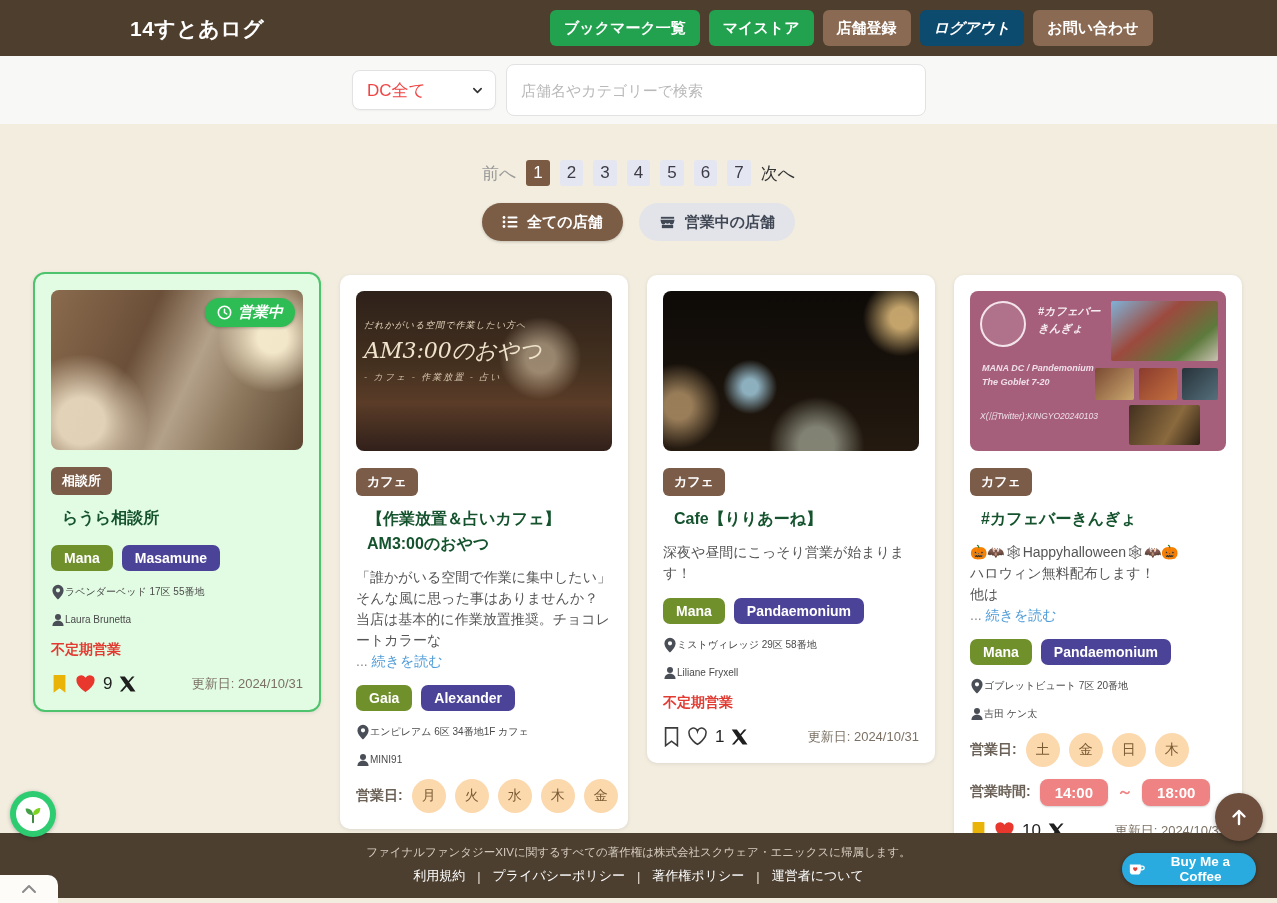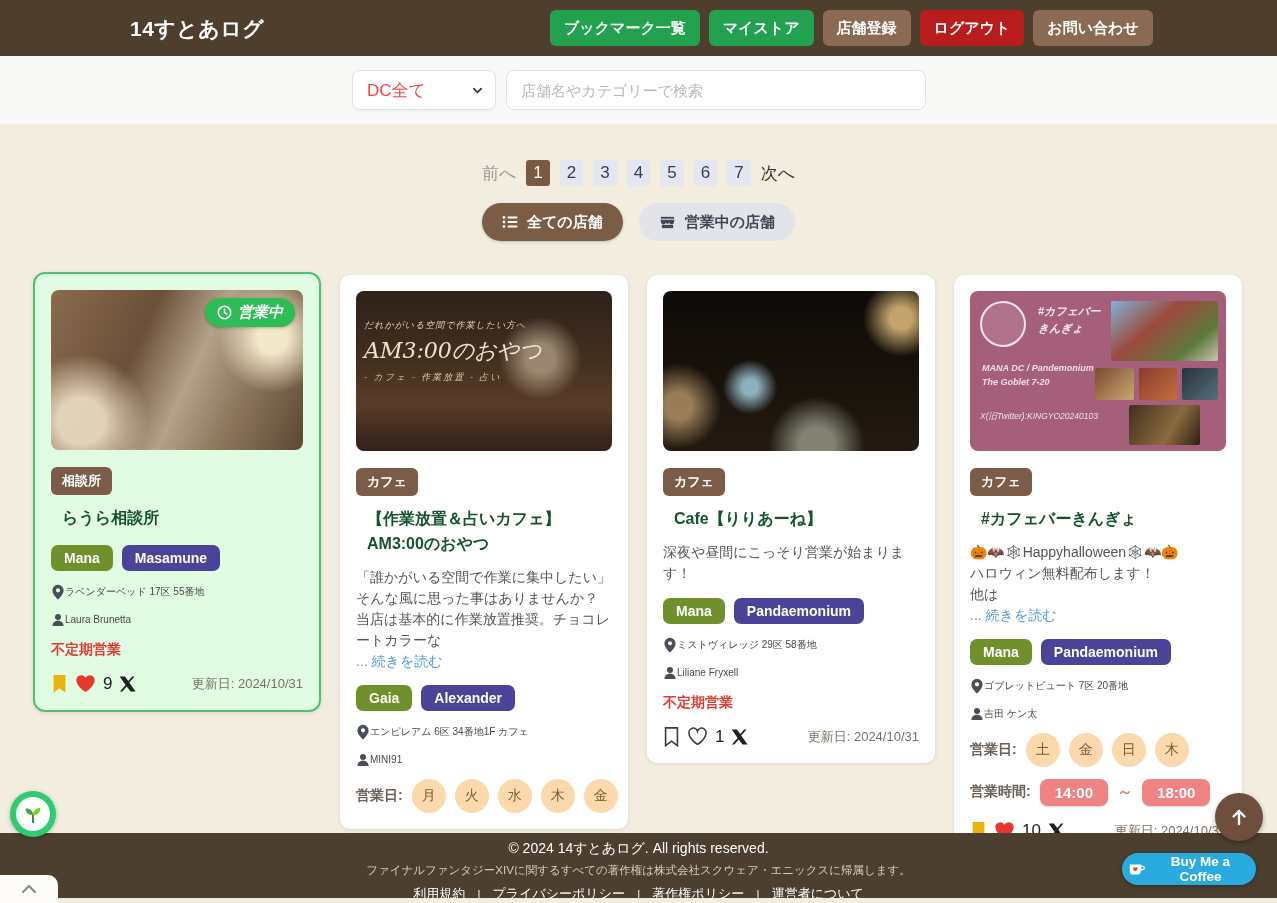--- a/index.html
+++ b/index.html
@@ -9,27 +9,27 @@
     -webkit-font-smoothing:antialiased;
   }
   
   .header{height:56px;background:#4e3e2e;position:relative;z-index:10;}
   .site-title{position:absolute;left:130px;top:15px;color:#fff;font-size:21px;font-weight:bold;letter-spacing:.5px;}
   .nav{position:absolute;left:527px;top:10px;display:flex;gap:9px;padding-left:23px;}
   .nav-btn{height:36px;padding:0 14px;border-radius:6px;color:#fff;font-weight:bold;font-size:15px;
     display:flex;align-items:center;border:none;cursor:pointer;white-space:nowrap;}
   .nav-green{background:#22a24e;}
   .nav-brown-light{background:#8a6a52;}
-  .nav-brown-dark{background:#b91c1c;}
+  .nav-brown-dark{background:#0c4a6e;font-style:italic;}
   
   .search-strip{height:68px;background:#f8f9f7;display:flex;align-items:center;position:relative;z-index:5;}
   .select-box{position:absolute;left:352px;width:144px;height:40px;background:#fff;border:1px solid #e2e2e2;
     border-radius:8px;display:flex;align-items:center;justify-content:space-between;
     padding:0 12px 0 14px;font-size:17px;color:#ef4444;box-sizing:border-box;cursor:pointer;box-shadow:0 1px 2px rgba(0,0,0,.04);}
-  .search-input{position:absolute;left:506px;width:420px;height:40px;border:1px solid #e2e2e2;border-radius:8px;
+  .search-input{position:absolute;left:506px;width:420px;height:52px;border:1px solid #e2e2e2;border-radius:8px;
     padding:0 14px;font-size:15px;color:#333;box-sizing:border-box;outline:none;background:#fff;}
   .search-input::placeholder{color:#b9b9b9;}
   
   .pagination{display:flex;justify-content:center;align-items:center;gap:10px;margin-top:36px;font-size:17px;}
   .page-prev{color:#9a9a9a;cursor:default;}
   .page-next{color:#333;cursor:pointer;}
   .page-num{background:#e4e6f1;color:#3c3c46;padding:2px 7px;border-radius:3px;cursor:pointer;line-height:1.3;}
   .page-num.current{background:#7b5a44;color:#fff;}
   
   .filters{display:flex;justify-content:center;gap:16px;margin-top:17px;}
@@ -420,21 +420,20 @@
             <path d="M17.5 2h3.2l-7.1 8.1L22 22h-6.6l-5.1-6.7L4.4 22H1.2l7.6-8.7L1 2h6.8l4.6 6.1L17.5 2z" fill="#1f1f1f"></path>
           </svg>
       </button>
       <span class="foot-date">更新日: 2024/10/31</span>
     </div>
   </div>
 
 </div>
 
 <div class="footer">
-  <div class="foot-line1">© 2024 14すとあログ. All rights reserved.</div>
   <div class="foot-line2">ファイナルファンタジーXIVに関するすべての著作権は株式会社スクウェア・エニックスに帰属します。</div>
   <div class="foot-line3">
     <span class="foot-link">利用規約</span>
     <span class="foot-sep">|</span>
     <span class="foot-link">プライバシーポリシー</span>
     <span class="foot-sep">|</span>
     <span class="foot-link">著作権ポリシー</span>
     <span class="foot-sep">|</span>
     <span class="foot-link">運営者について</span>
   </div>

